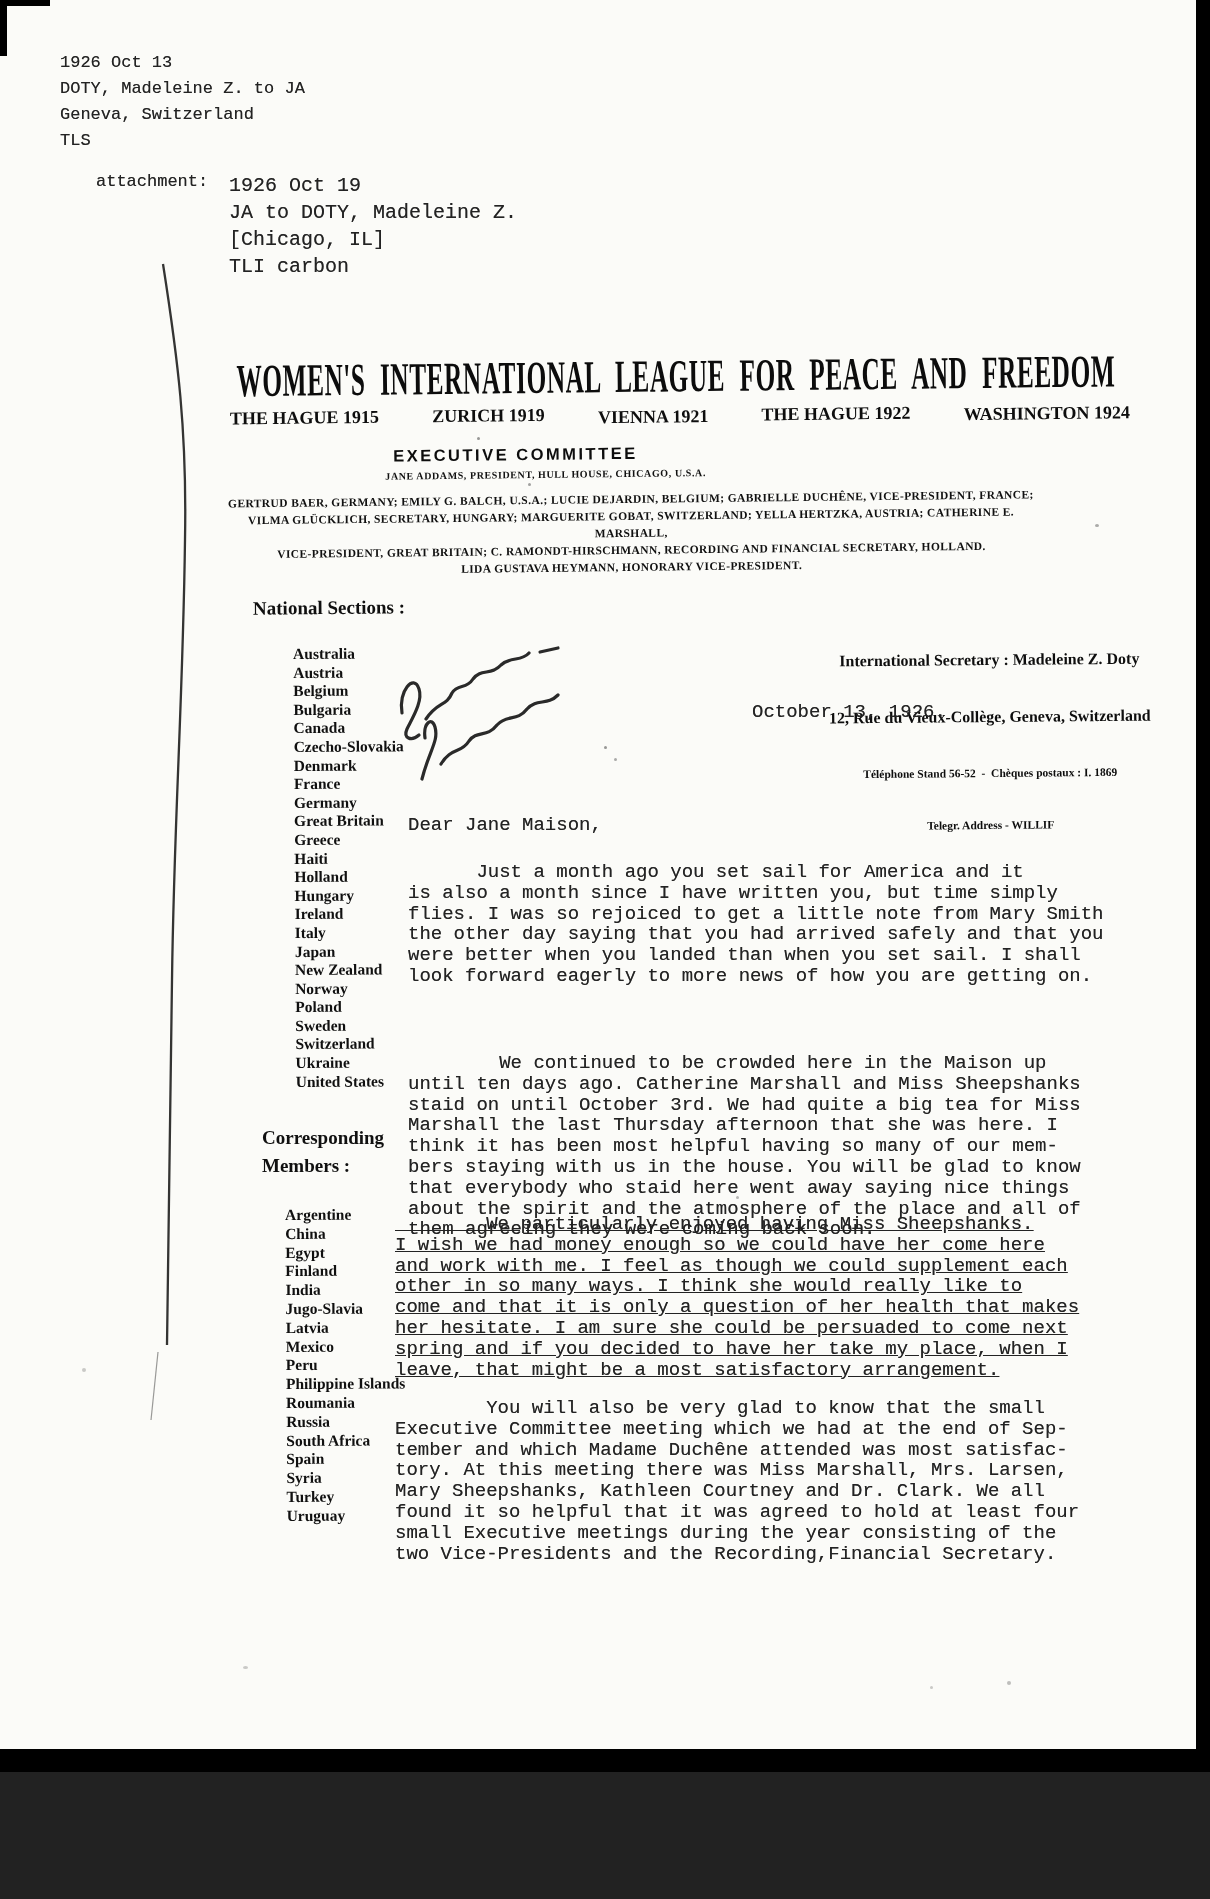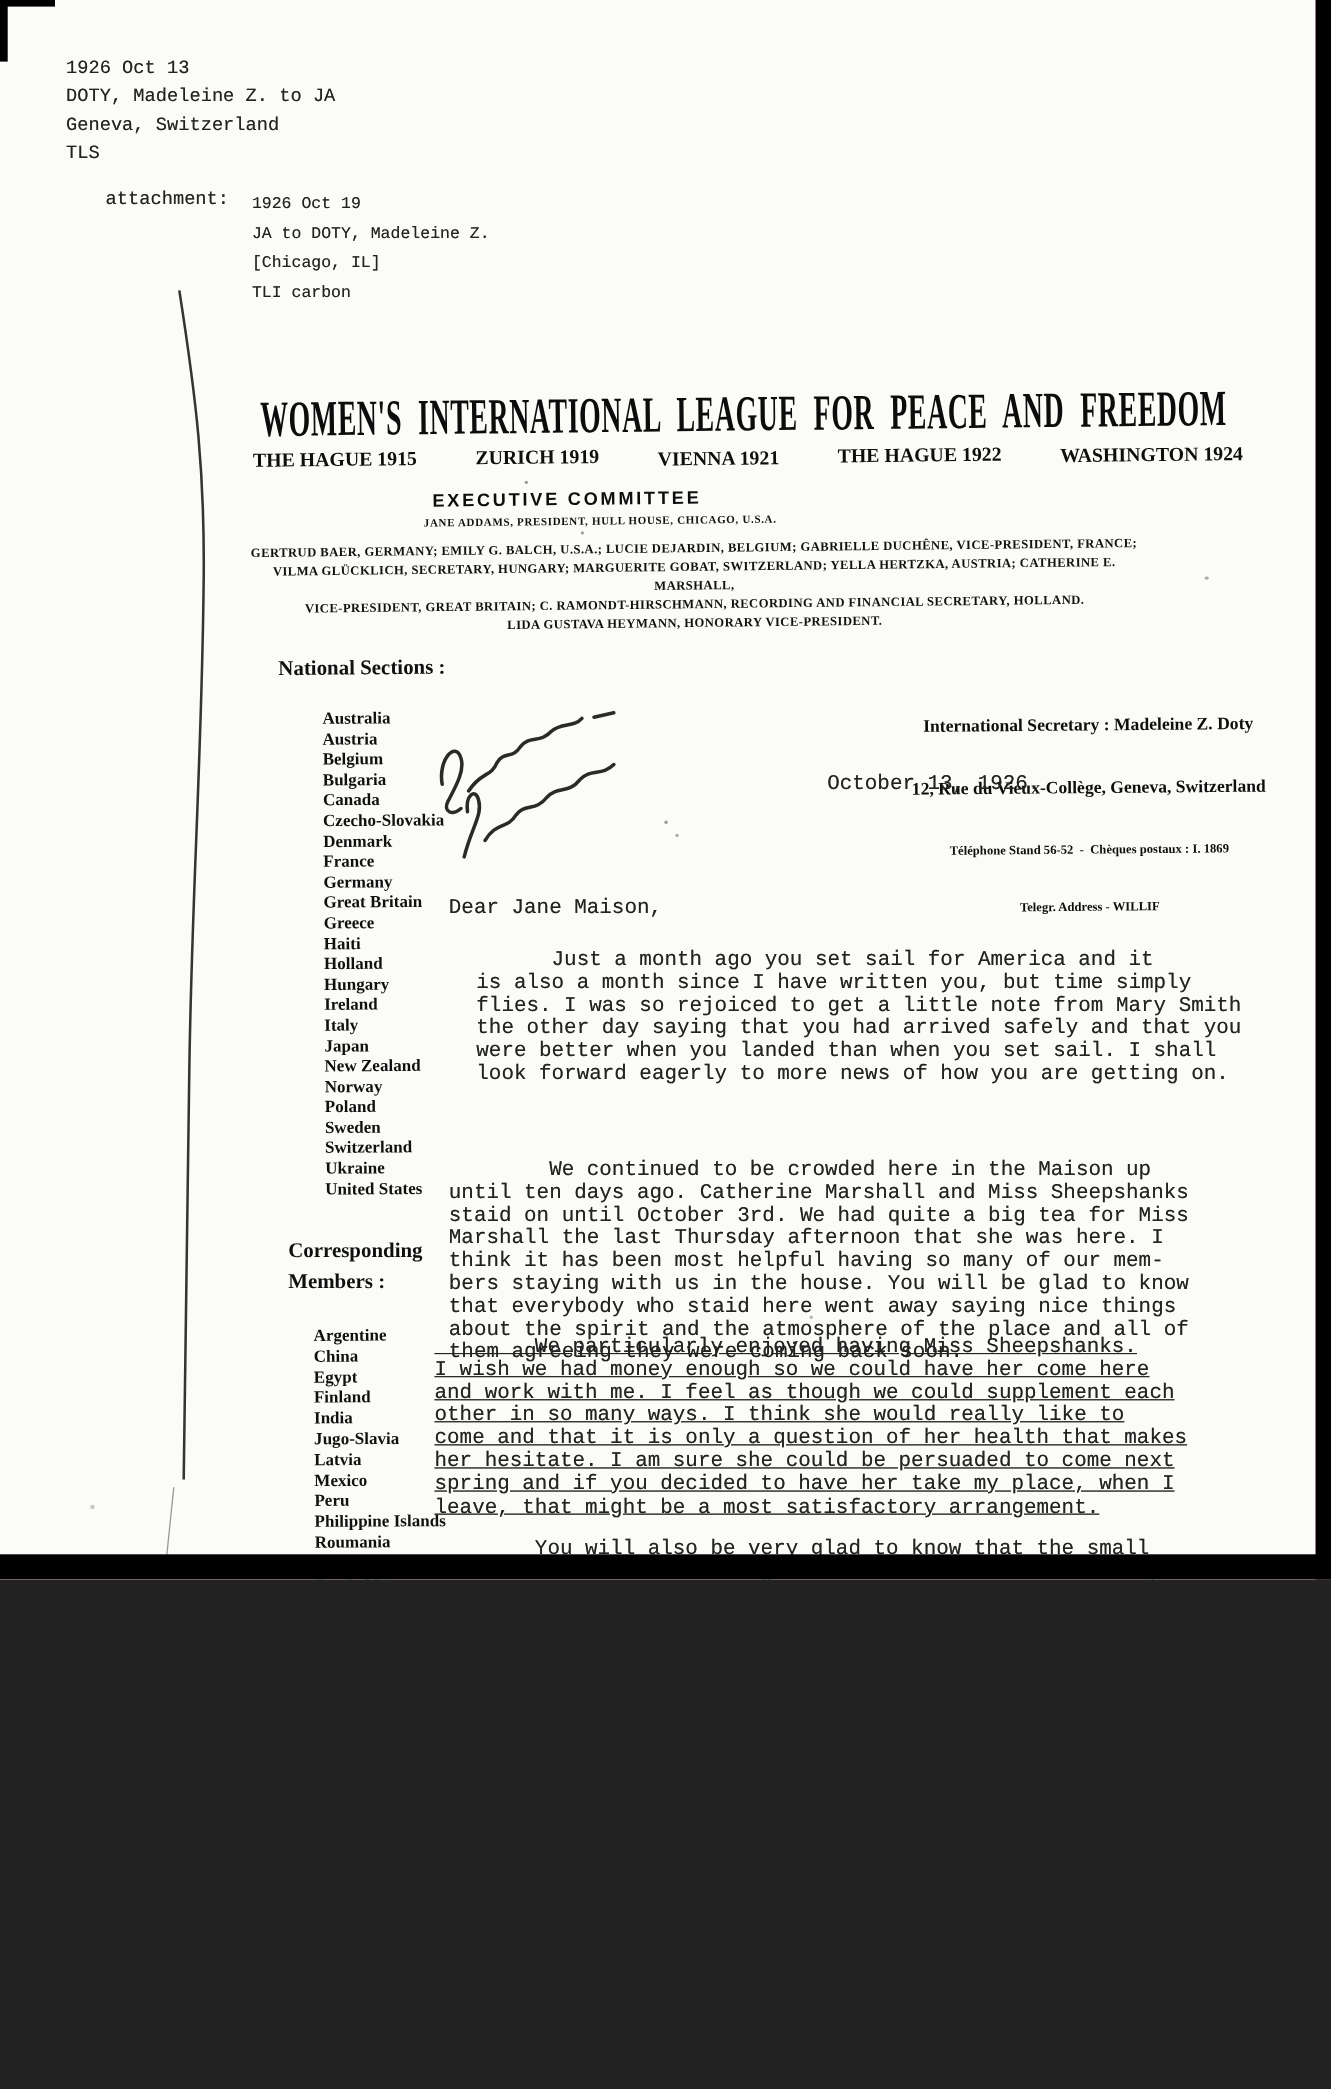--- a/index.html
+++ b/index.html
@@ -1,29 +1,29 @@
 <!DOCTYPE html>
 <html><head>
 <meta charset="utf-8">
 <style>
   html,body{margin:0;padding:0;background:#222;}
-  #scan{position:relative;width:1210px;height:1436px;background:#f9a8d4;overflow:hidden;
+  #scan{position:relative;width:1210px;height:1772px;background:#86efac;overflow:hidden;
         font-family:"Liberation Serif","DejaVu Serif",serif;}
   #paper{position:absolute;left:0;top:0;width:1196px;height:1876px;background:#fbfbf8;}
   .t{position:absolute;white-space:pre;color:#1b1b1b;}
   .mono{font-family:"Liberation Mono","DejaVu Sans Mono",monospace;
         color:#232323;text-shadow:0 0 .5px rgba(20,20,20,.55);}
   .serif{font-family:"Liberation Serif","DejaVu Serif",serif;color:#101010;}
   .sans{font-family:"Liberation Sans",sans-serif;color:#101010;}
 
   
   #catalog{left:60px;top:50px;font-size:17px;line-height:26px;}
   #stamp{left:653px;top:64px;font-size:17px;line-height:26px;}
   #attach-label{left:96px;top:172px;font-size:17px;}
-  #attach-lines{left:229px;top:172px;font-size:15px;line-height:27px;}
+  #attach-lines{left:229px;top:172px;font-size:20px;line-height:27px;}
 
   
   #lh-group{position:absolute;left:0;top:0;width:1210px;height:600px;
             transform:rotate(-0.65deg);transform-origin:620px 420px;}
   #lh-title{left:237px;top:350px;font-size:46px;font-weight:700;letter-spacing:1px;
             word-spacing:14px;transform:scaleX(.55);transform-origin:left top;color:#0c0c0c;}
   #congresses{left:230px;top:404px;width:900px;display:flex;justify-content:space-between;
               font-size:18px;font-weight:700;color:#0e0e0e;}
   #congresses span{white-space:pre;}
   #congresses span:nth-child(3){transform:translateY(3px);}
@@ -49,21 +49,21 @@
   #secretary{left:795px;top:615px;width:390px;text-align:center;transform:rotate(-0.5deg);color:#0e0e0e;}
   #secretary .s1{font-size:16px;font-weight:700;margin-bottom:3px;white-space:pre;}
   #secretary .s2{font-size:16px;font-weight:700;margin-bottom:5px;white-space:pre;}
   #secretary .s3{font-size:11.5px;font-weight:700;margin-bottom:4px;white-space:pre;}
   #secretary .s4{font-size:11.5px;font-weight:700;white-space:pre;}
 
   
   #date-line{left:752px;top:701px;font-size:19px;}
   #salutation{left:408px;top:814px;font-size:19px;}
   .para{font-size:19px;line-height:20.8px;}
-  #p1{left:433px;top:862px;}
+  #p1{left:408px;top:862px;}
   #p2{left:408px;top:1008px;margin-top:45px;}
   #p3{left:395px;top:1214px;text-decoration:underline;}
   #p4{left:395px;top:1398px;}
 
   
   .edge{position:absolute;background:#000;}
   #edge-right{right:0;top:0;width:14px;height:1899px;}
   #edge-bottom{left:0;bottom:0;width:1210px;height:23px;}
   #corner-v{left:0;top:0;width:7px;height:56px;}
   #corner-h{left:0;top:0;width:50px;height:6px;}

